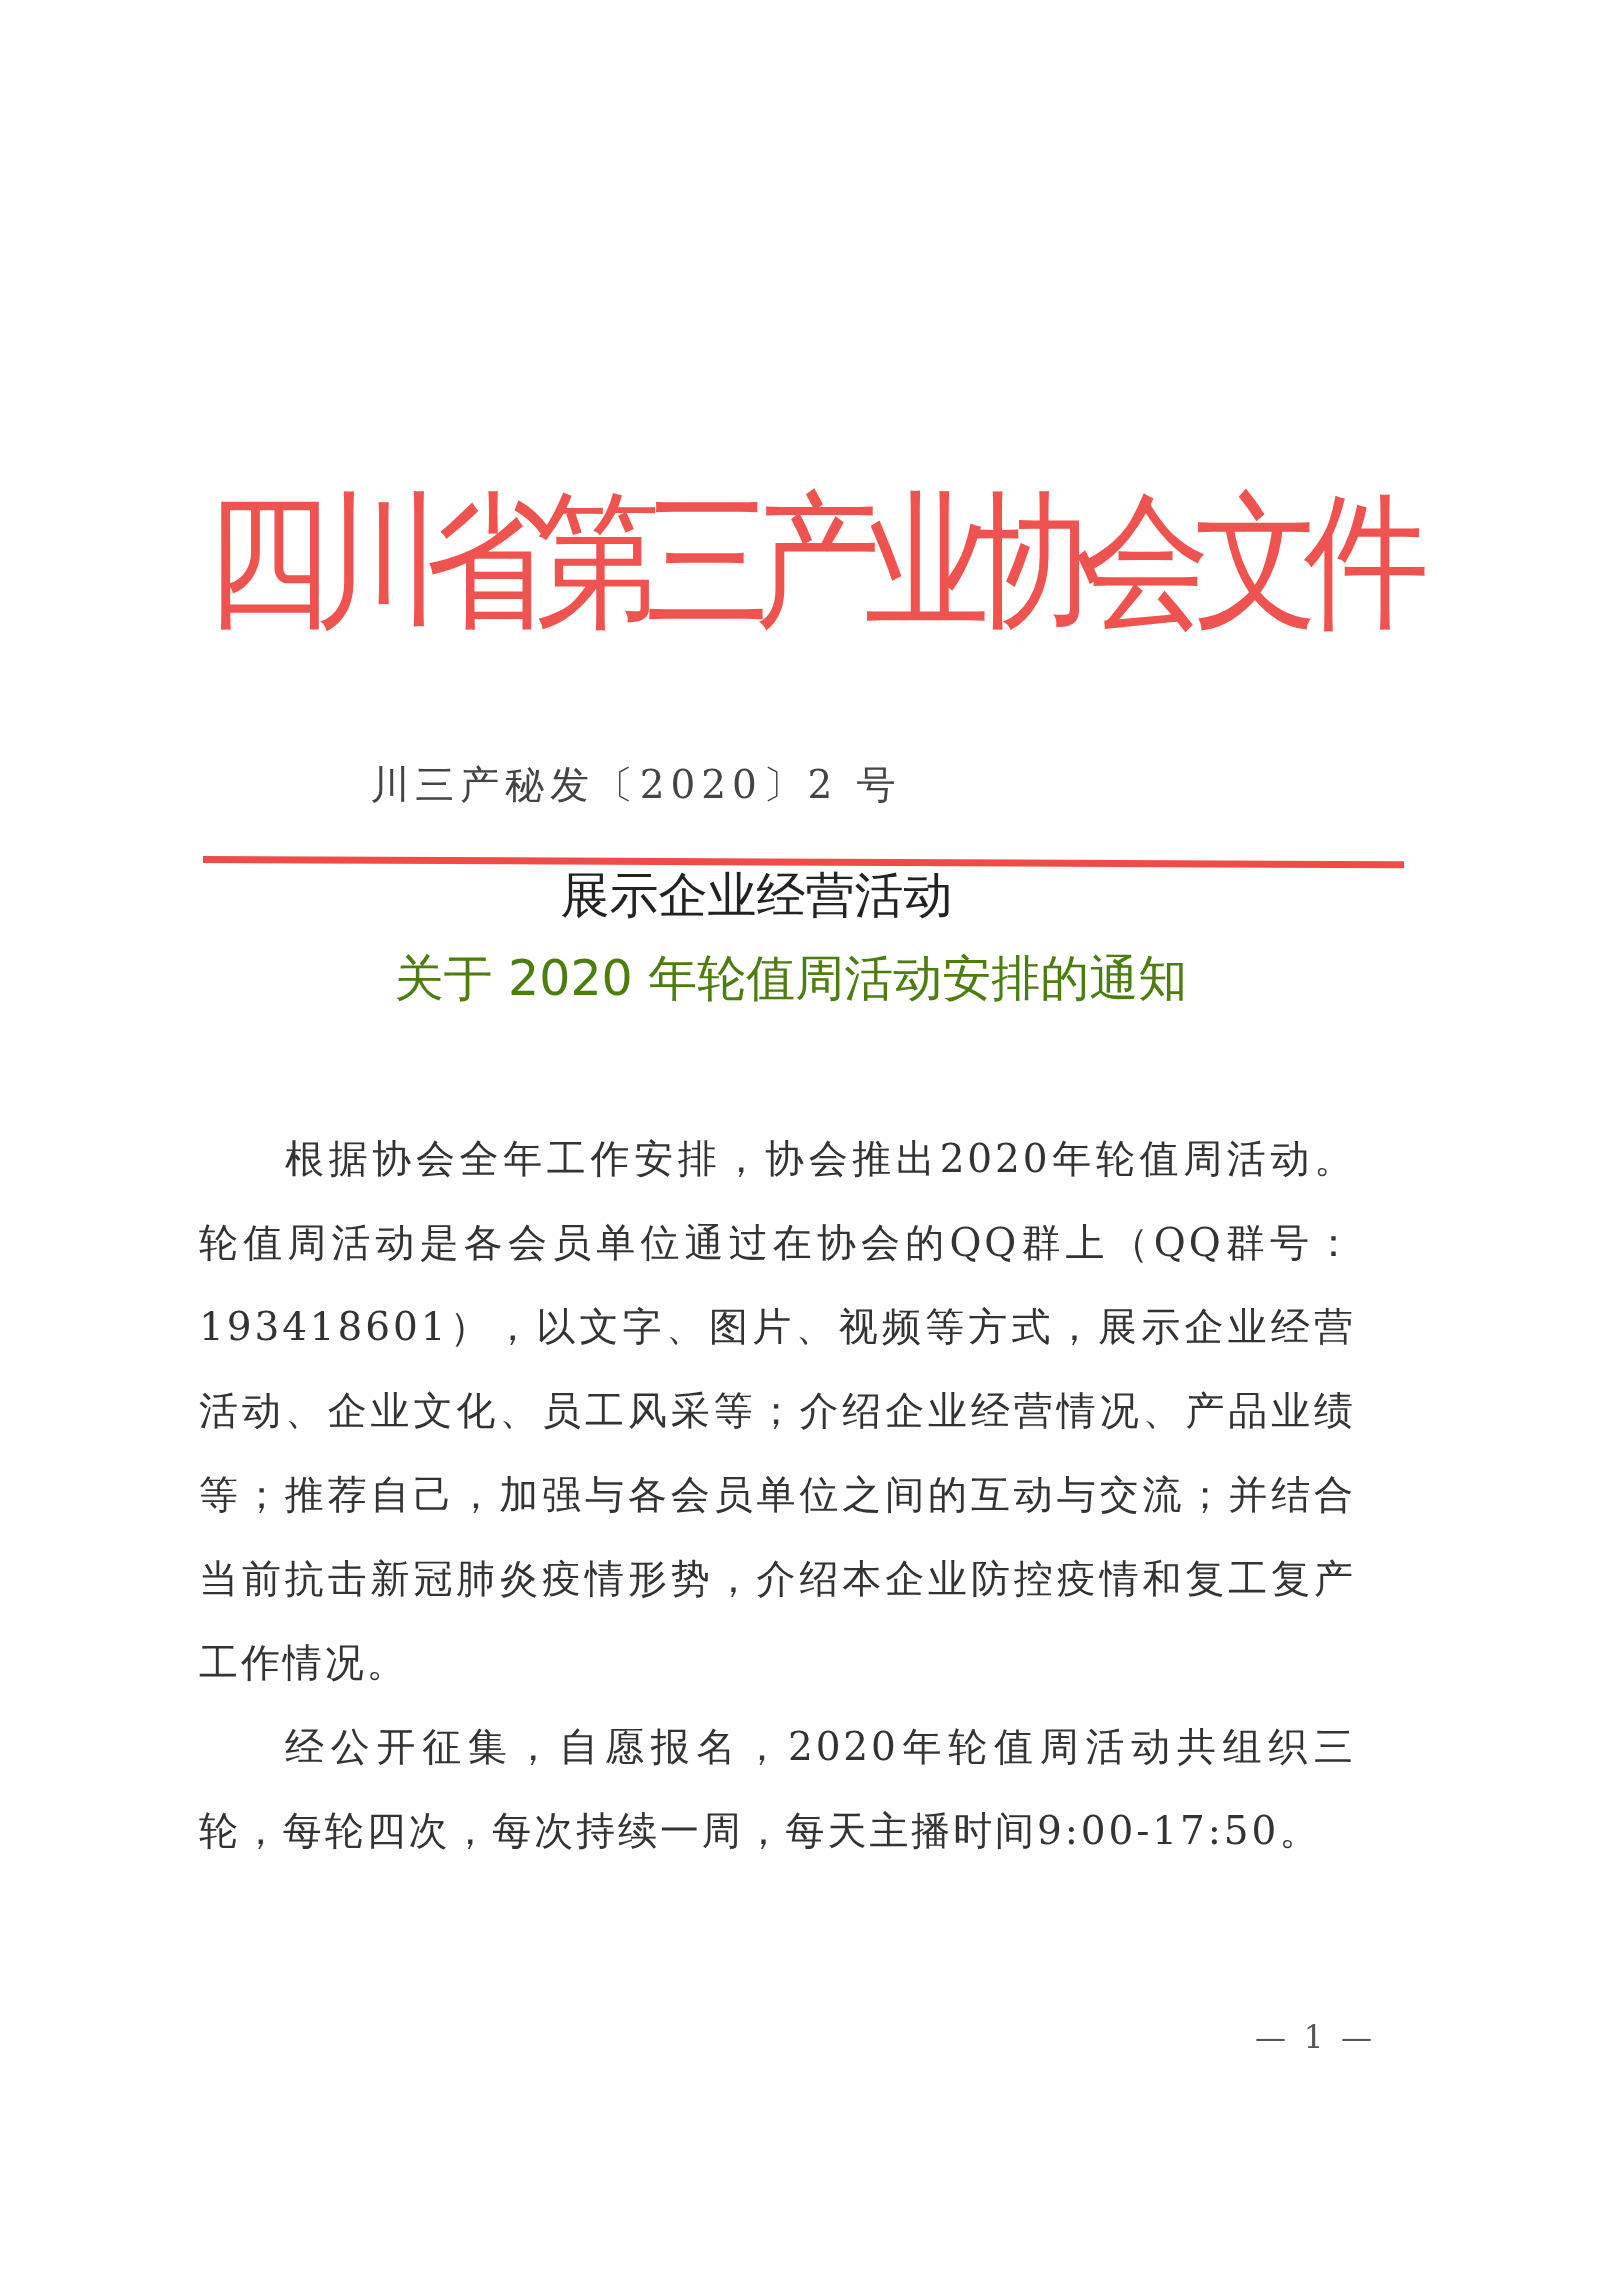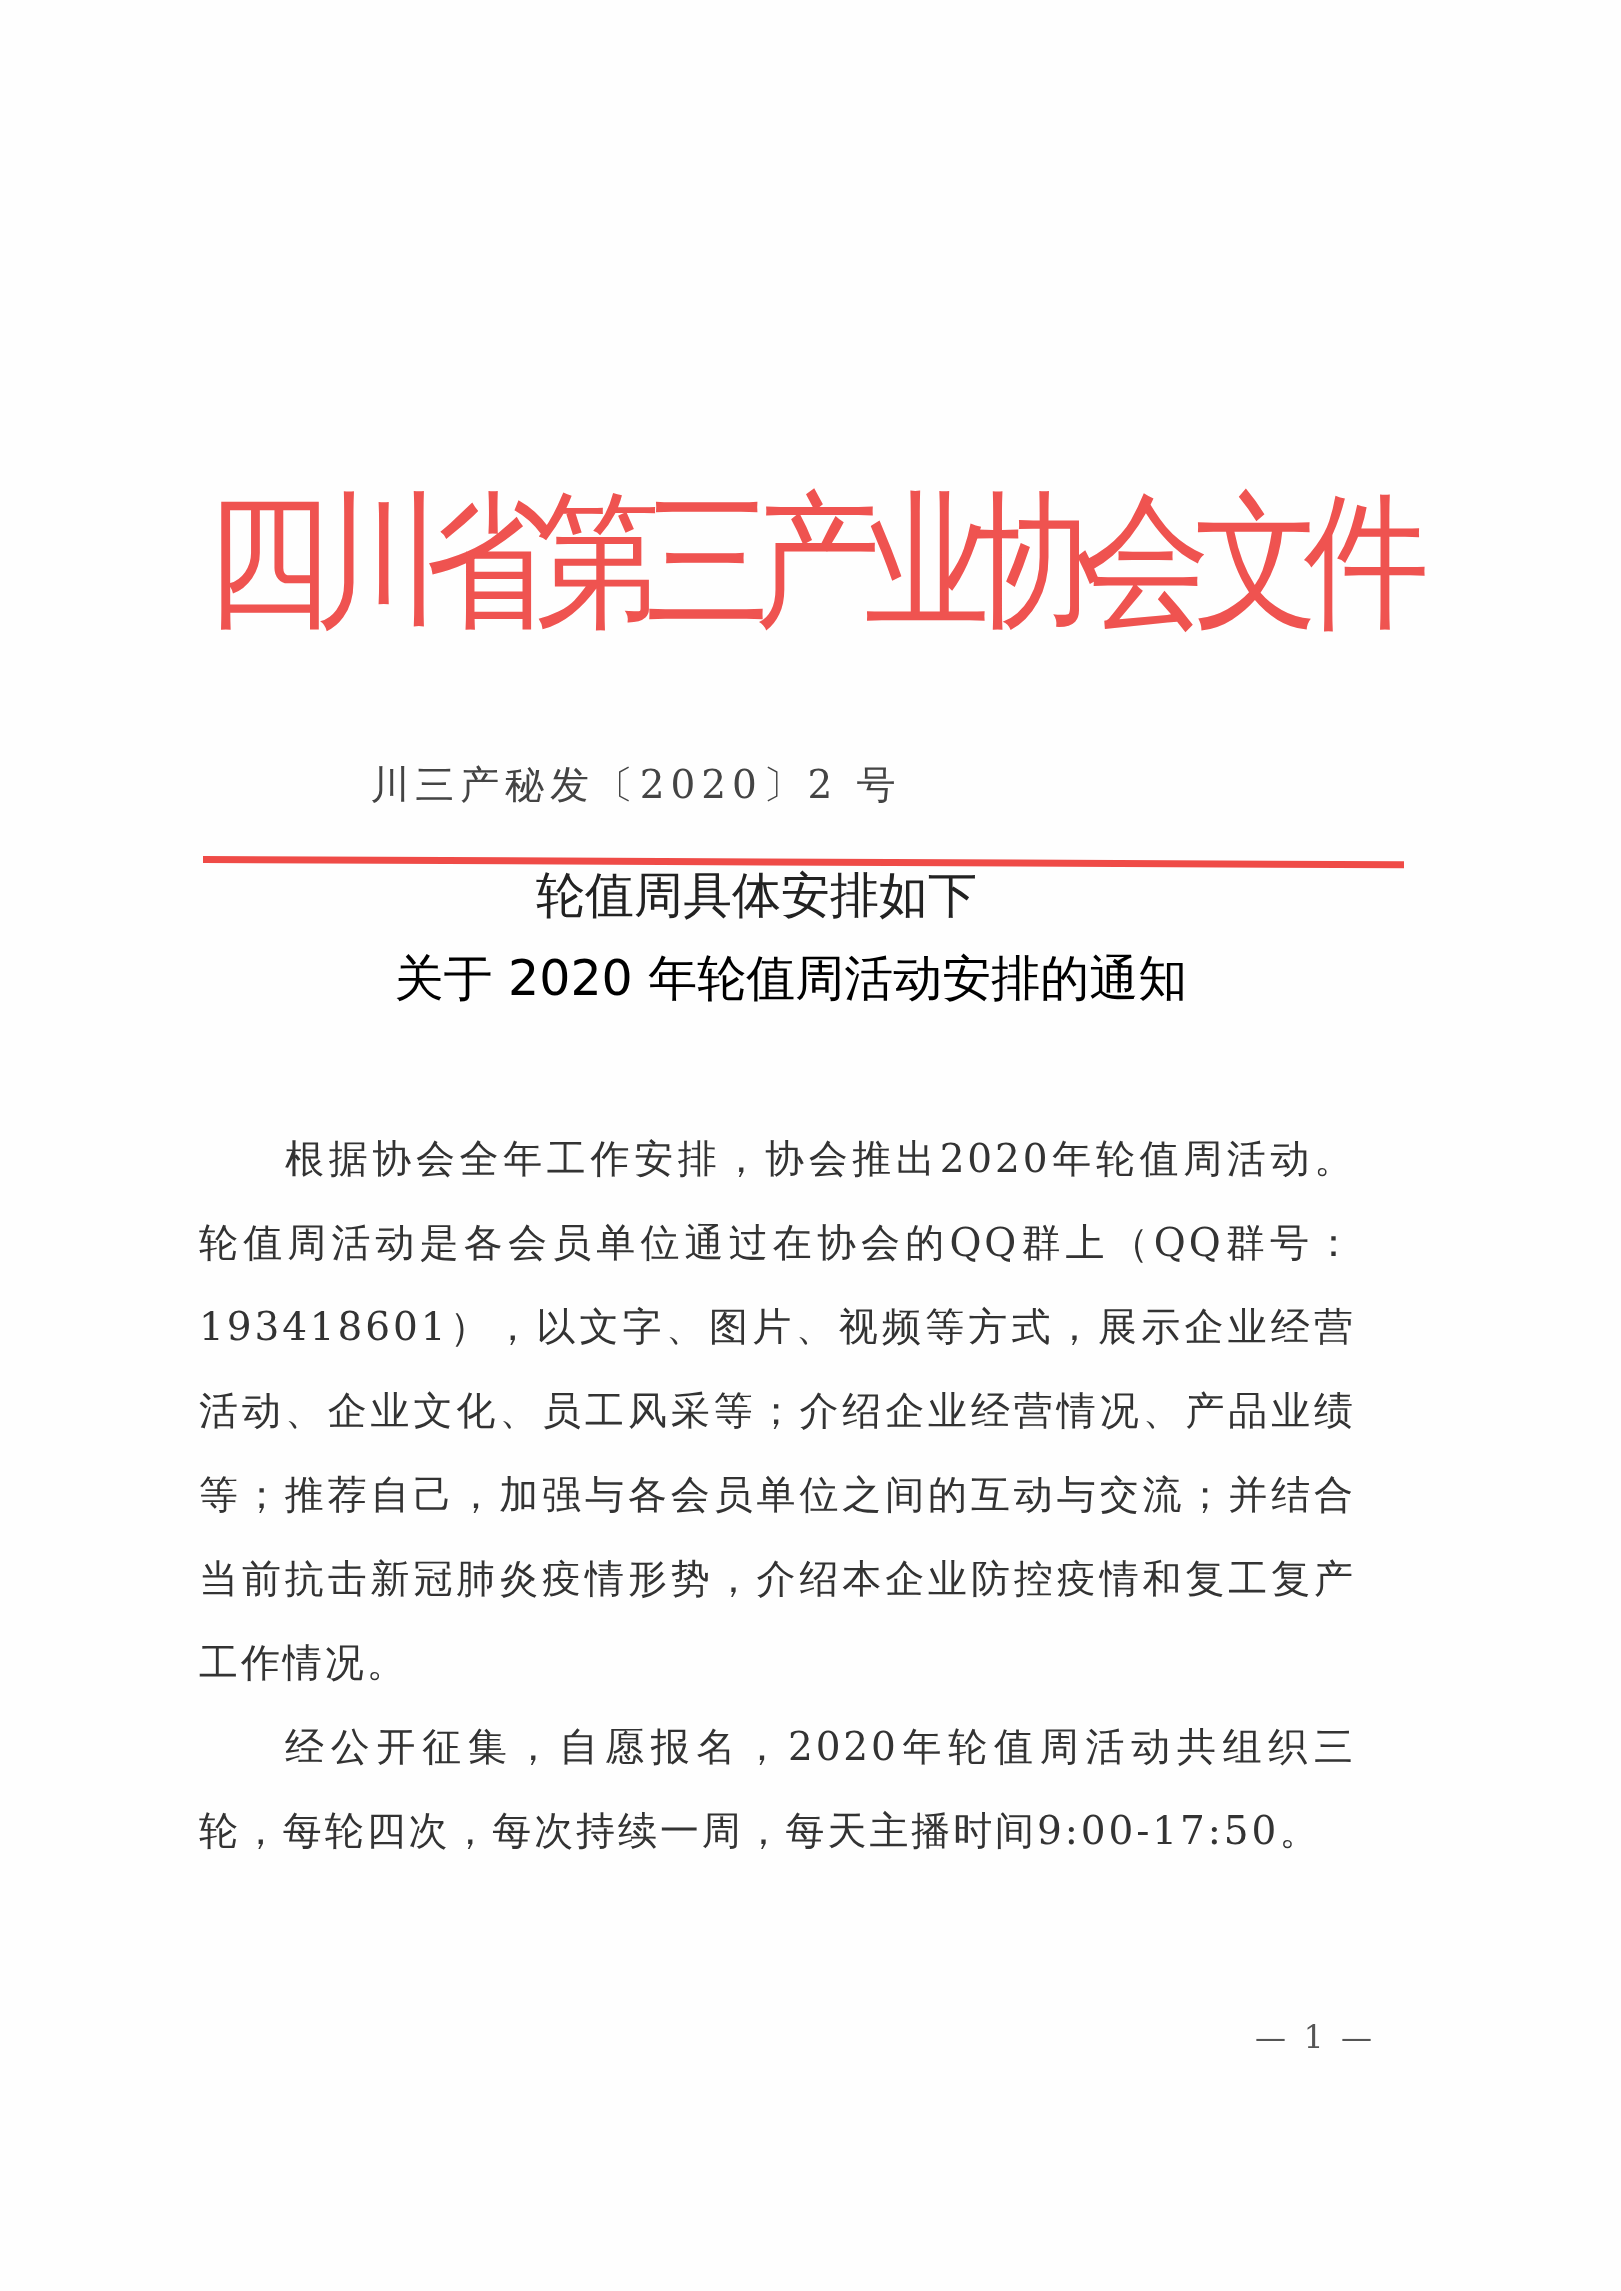--- a/index.html
+++ b/index.html
@@ -5,21 +5,21 @@
     html, body { margin: 0; padding: 0; background: #ffffff; }
     body { width: 1621px; height: 2292px; position: relative; overflow: hidden; font-family: "DejaVu Serif", "Liberation Serif", serif; color: #2a2a2a; }
     .page { position: absolute; left: 0; top: 0; width: 1621px; height: 2292px; background: #fefefe; }
     .masthead { position: absolute; left: 206px; top: 480px; width: 1206px; height: 167px; display: flex; justify-content: space-between; align-items: center; color: #ef5350; font-family: "DejaVu Serif", serif; font-size: 125px; font-weight: normal; transform: scaleY(1.18); }
     .masthead span { display: inline-block; width: 108px; text-align: center; }
     .docno { position: absolute; left: 0; width: 1311px; top: 758px; text-align: center; font-size: 39px; color: #444; letter-spacing: 5.9px; padding-left: 0; }
     .docno-inner { position: relative; left: -19.6px; }
     .redline { position: absolute; left: 203px; top: 856px; width: 1201px; height: 6.9px; background: #ef4b47; transform: rotate(0.25deg); transform-origin: left center; }
     .title1 { position: absolute; left: 0; width: 1621px; top: 863px; text-align: center; font-family: "DejaVu Sans", sans-serif; font-size: 49px; color: #222; padding-left: 0; }
     .title1 span { position: relative; left: -54px; }
-    .title2 { position: absolute; left: 0; width: 1621px; top: 946px; text-align: center; font-family: "DejaVu Sans", sans-serif; font-size: 49px; color: #000000; }
+    .title2 { position: absolute; left: 0; width: 1621px; top: 946px; text-align: center; font-family: "DejaVu Sans", sans-serif; font-size: 49px; color: #4d7c0f; }
     .title2 span { position: relative; left: -19.6px; }
     .body { position: absolute; left: 199px; top: 1117px; width: 1157px; font-size: 39px; line-height: 84px; color: #333; }
     .salutation { margin: 0; }
     .para { margin: 0; text-indent: 86px; text-align: justify; letter-spacing: 2.9px; }
     .footer { position: absolute; left: 1255px; top: 2019px; font-size: 31px; color: #555; letter-spacing: 3.9px; }
   </style>
 </head>
 <body>
 
 <div class="page">
@@ -38,21 +38,21 @@
     <span>件</span>
   </div>
 
   <div class="docno">
     <span class="docno-inner">川三产秘发〔2020〕2 号</span>
   </div>
 
   <div class="redline"></div>
 
   <div class="title1">
-    <span>轮值周具体安排如下</span>
+    <span>展示企业经营活动</span>
   </div>
   <div class="title2">
     <span>关于 2020 年轮值周活动安排的通知</span>
   </div>
 
   <div class="body">
     <p class="para">根据协会全年工作安排，协会推出2020年轮值周活动。轮值周活动是各会员单位通过在协会的QQ群上（QQ群号：193418601），以文字、图片、视频等方式，展示企业经营活动、企业文化、员工风采等；介绍企业经营情况、产品业绩等；推荐自己，加强与各会员单位之间的互动与交流；并结合当前抗击新冠肺炎疫情形势，介绍本企业防控疫情和复工复产工作情况。</p>
     <p class="para">经公开征集，自愿报名，2020年轮值周活动共组织三轮，每轮四次，每次持续一周，每天主播时间9:00-17:50。</p>
   </div>
 

